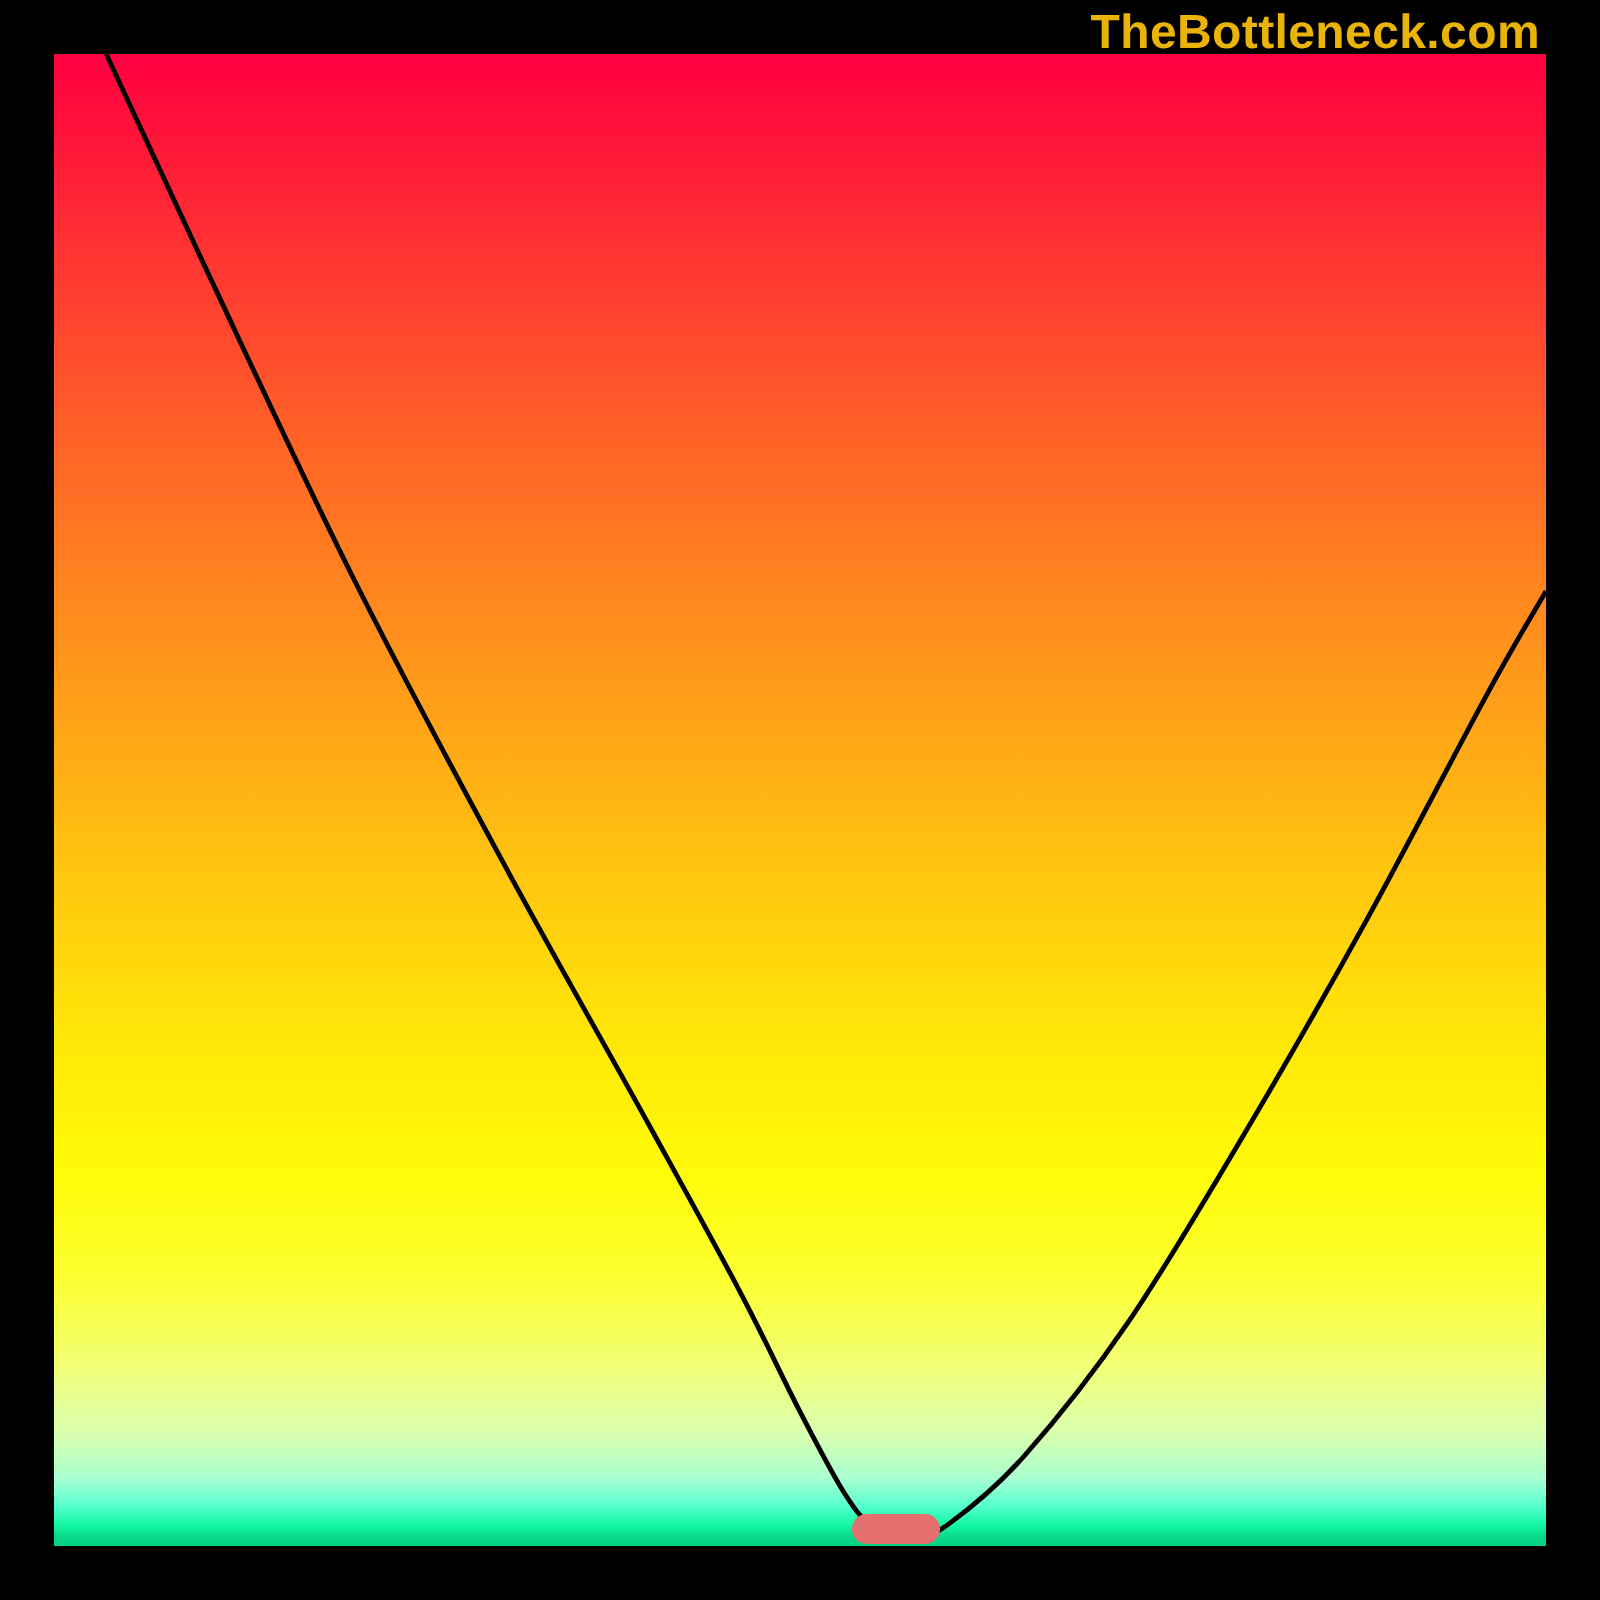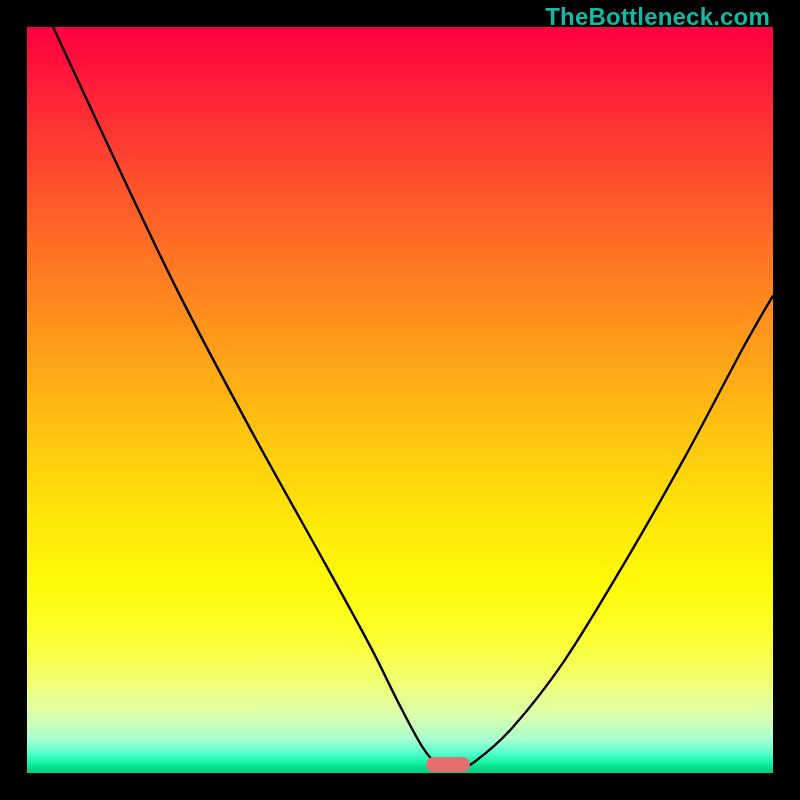--- a/index.html
+++ b/index.html
@@ -39,21 +39,21 @@
       #57ffcf 97.3%,
       #13f7a4 98.6%,
       #08d888 99.4%,
       #05cf80 100%
     );
   }
   .attribution {
     position: absolute;
     top: 3px;
     right: 30px;
-    color: #14b8a6;
+    color: #eab308;
     font-size: 24px;
     font-weight: 600;
     letter-spacing: 0.2px;
   }
   svg.curve {
     position: absolute;
     inset: 0;
     width: 746px;
     height: 746px;
   }

